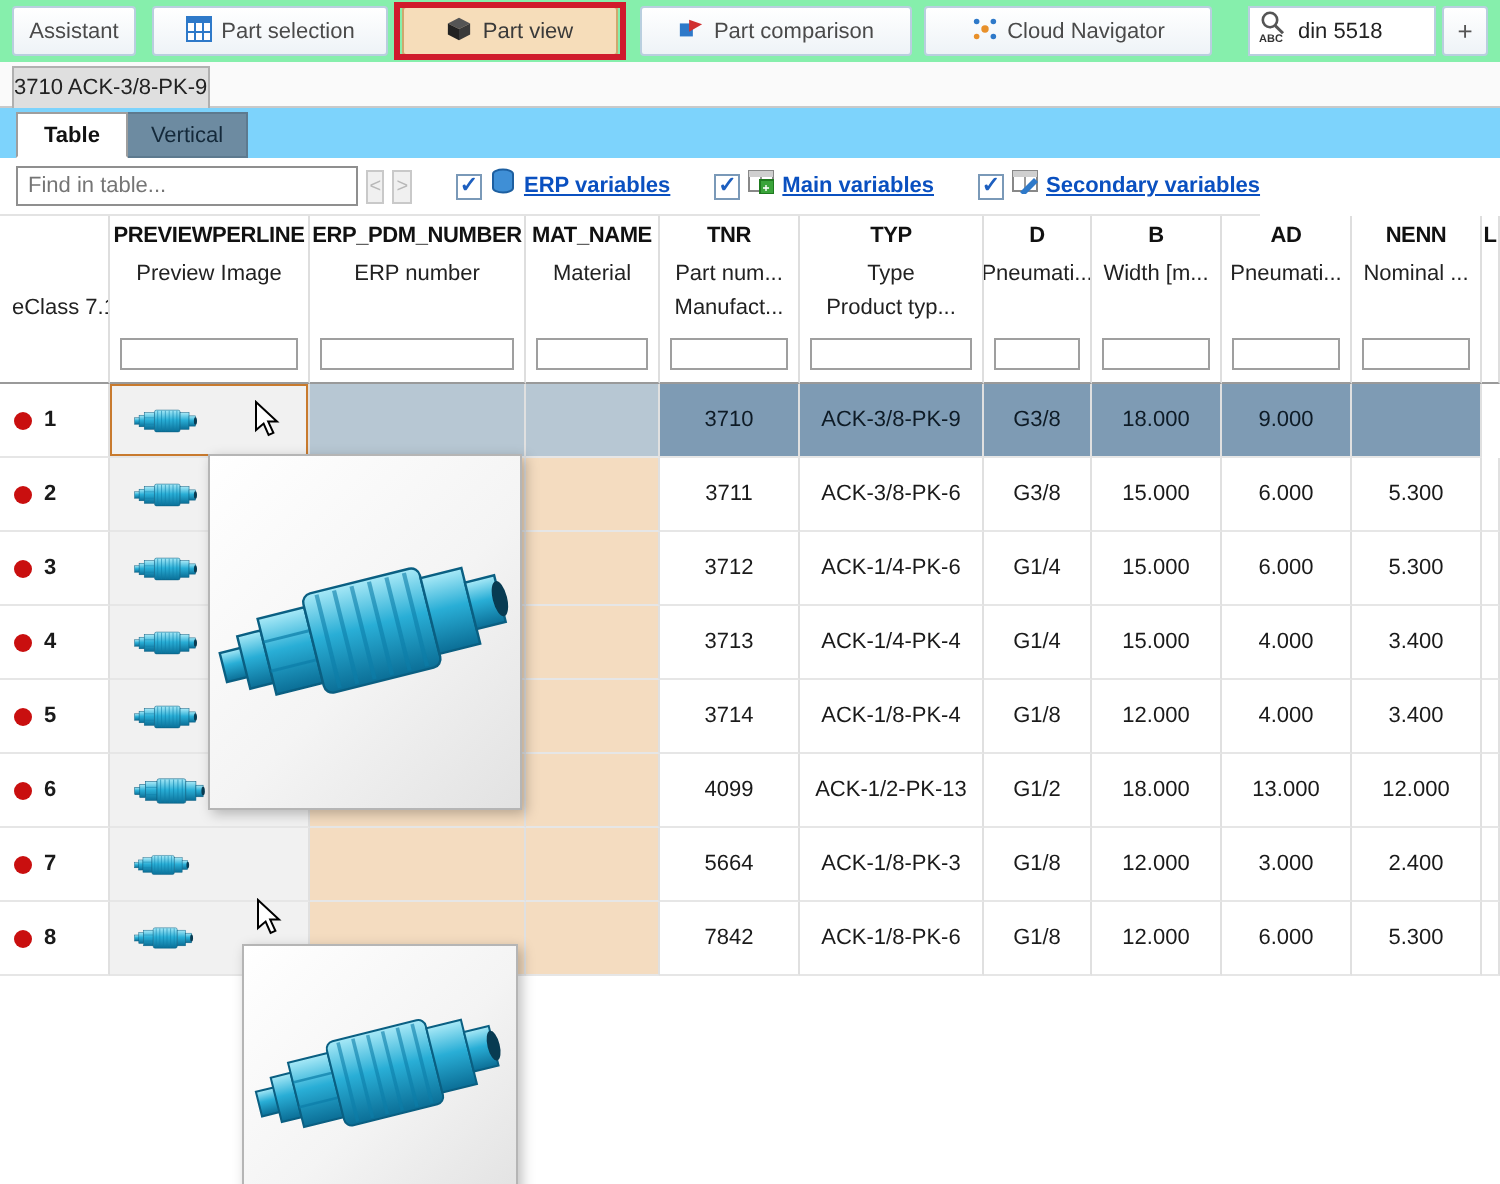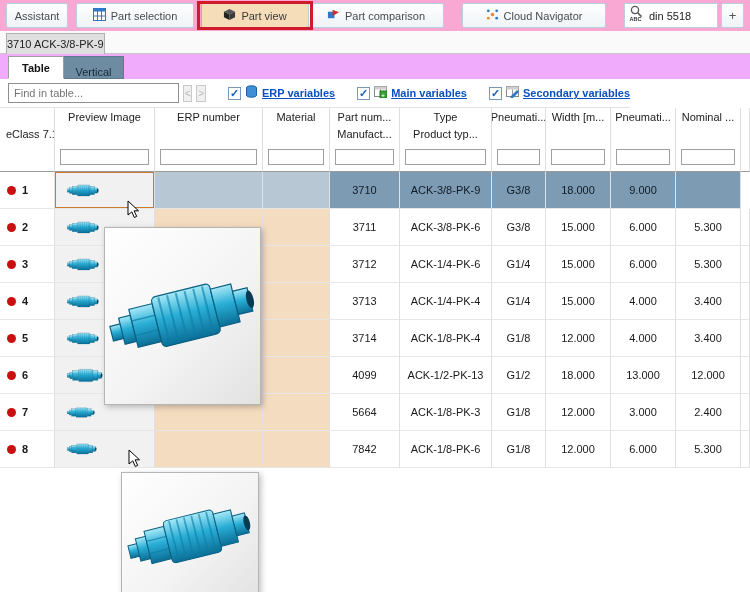--- a/index.html
+++ b/index.html
@@ -1,41 +1,41 @@
 <!DOCTYPE html>
 <html><head>
 <meta charset="utf-8">
 <style>
   html,body{margin:0;padding:0;background:#888;}
   .screen{position:relative;width:750px;height:592px;background:#ffffff;overflow:hidden;
           font-family:"Liberation Sans",sans-serif;-webkit-font-smoothing:antialiased;}
 
   
-  .toolbar{position:absolute;left:0;top:0;width:750px;height:31px;background:#f9a8d4;border-bottom:1px solid #d9d9d9;}
+  .toolbar{position:absolute;left:0;top:0;width:750px;height:31px;background:#86efac;border-bottom:1px solid #d9d9d9;}
   .tbtn{position:absolute;top:3px;height:25px;box-sizing:border-box;display:flex;align-items:center;justify-content:center;gap:5px;
         background:linear-gradient(#ffffff,#eef3f7);border:1px solid #b9cfdf;border-radius:2px;
         font-size:11px;color:#4a4a4a;cursor:pointer;}
   .tbtn.active{background:#f6ddba;border-color:#cfa86f;color:#3a3a3a;}
   .annotation-box{position:absolute;left:197px;top:1px;width:116px;height:29px;border:3px solid #d01b2c;box-sizing:border-box;z-index:60;pointer-events:none;}
   .searchbox{position:absolute;left:624px;top:3px;width:94px;height:25px;box-sizing:border-box;background:#fff;border:1px solid #b9cfdf;
              display:flex;align-items:center;gap:3px;padding:0 4px;}
   .searchbox input{border:none;outline:none;width:56px;font-size:11px;color:#222;font-family:"Liberation Sans",sans-serif;}
   .plusbtn{position:absolute;left:721px;top:3px;width:23px;height:25px;box-sizing:border-box;background:linear-gradient(#ffffff,#eef3f7);
            border:1px solid #b9cfdf;border-radius:2px;font-size:13px;color:#555;display:flex;align-items:center;justify-content:center;cursor:pointer;}
 
   
   .doc-tab-row{position:absolute;left:0;top:31px;width:750px;height:23px;background:#fafafa;border-bottom:1px solid #c9c9c9;box-sizing:border-box;}
   .doc-tab{position:absolute;left:6px;top:2px;height:21px;box-sizing:border-box;padding:0 0;background:#dfdfdf;
            border:1px solid #b0b0b0;border-bottom:none;display:flex;align-items:center;font-size:11px;color:#222;cursor:pointer;}
 
   
-  .view-tab-row{position:absolute;left:0;top:54px;width:750px;height:25px;background:#f0abfc;}
+  .view-tab-row{position:absolute;left:0;top:54px;width:750px;height:25px;background:#7dd3fc;}
   .vtab{position:absolute;top:2px;height:23px;box-sizing:border-box;display:flex;align-items:center;justify-content:center;font-size:11px;cursor:pointer;}
   .vtab.table{left:8px;width:56px;background:#fff;border:1px solid #9e9e9e;border-bottom-color:#fff;font-weight:bold;color:#111;z-index:2;}
-  .vtab.vertical{left:64px;width:60px;background:#6d8ba1;border:1px solid #5d7a8f;border-left:none;color:#14293a;align-items:flex-end;}
+  .vtab.vertical{left:64px;width:60px;background:#6d8ba1;border:1px solid #5d7a8f;border-left:none;color:#14293a;}
 
   
   .findbar{position:absolute;left:0;top:79px;width:630px;height:29px;background:#fff;display:flex;align-items:center;border-bottom:1px solid #e3e3e3;box-sizing:border-box;}
   .find-input{margin-left:8px;width:316px;height:18px;border:1px solid #8f8f8f;font-size:11px;padding:0 5px;color:#555;font-family:"Liberation Sans",sans-serif;}
   .navbtn{width:17px;height:17px;margin-left:4px;background:#f0f0f0;border:1px solid #c9c9c9;color:#b8b8b8;font-size:10px;
           display:flex;align-items:center;justify-content:center;cursor:pointer;box-sizing:border-box;}
   .vargroup{display:flex;align-items:center;gap:4px;margin-left:22px;cursor:pointer;}
   .cb{width:13px;height:13px;box-sizing:border-box;border:1px solid #7a99b8;background:#fff;color:#1d5fbf;font-size:11px;line-height:11px;
       text-align:center;font-weight:bold;}
   .varlink{font-size:11px;color:#0a50c0;text-decoration:underline;font-weight:bold;white-space:nowrap;}
@@ -125,21 +125,21 @@
     <div class="tbtn active" style="left:201px;width:108px;">
       <span>
         <svg width="13" height="13" viewBox="0 0 14 14">
             <polygon points="7,1 13,4 7,7 1,4" fill="#555"></polygon>
             <polygon points="1,4 7,7 7,13 1,10" fill="#222"></polygon>
             <polygon points="13,4 7,7 7,13 13,10" fill="#3a3a3a"></polygon>
           </svg>
       </span>
       <span>Part view</span>
     </div>
-    <div class="tbtn" style="left:308px;width:136px;">
+    <div class="tbtn" style="left:320px;width:136px;">
       <span>
         <svg width="13" height="13" viewBox="0 0 14 14">
             <rect x="1" y="4" width="7" height="7" fill="#2e79c9"></rect>
             <polygon points="6,2 13,4.5 6,8.5" fill="#d03030"></polygon>
           </svg>
       </span>
       <span>Part comparison</span>
     </div>
     <div class="tbtn" style="left:462px;width:144px;">
       <span>
@@ -227,20 +227,33 @@
             <line x1="6.5" y1="4.5" x2="6.5" y2="11.5" stroke="#999"></line>
             <path d="M4 12 L11 5 L13 7 L6 14 Z" fill="#2e79c9"></path>
           </svg>
       </span>
       <span class="varlink">Secondary variables</span>
     </div>
   </div>
 
   <div class="tablewrap">
 
+    <div class="trow">
+      <div class="hcell hcode"></div>
+      <div class="hcell hcode">PREVIEWPERLINE</div>
+      <div class="hcell hcode">ERP_PDM_NUMBER</div>
+      <div class="hcell hcode">MAT_NAME</div>
+      <div class="hcell hcode">TNR</div>
+      <div class="hcell hcode">TYP</div>
+      <div class="hcell hcode">D</div>
+      <div class="hcell hcode">B</div>
+      <div class="hcell hcode">AD</div>
+      <div class="hcell hcode">NENN</div>
+      <div class="hcell hcode">L</div>
+    </div>
 
     <div class="trow">
       <div class="hcell hdesc"></div>
       <div class="hcell hdesc">Preview Image</div>
       <div class="hcell hdesc">ERP number</div>
       <div class="hcell hdesc">Material</div>
       <div class="hcell hdesc">Part num...</div>
       <div class="hcell hdesc">Type</div>
       <div class="hcell hdesc">Pneumati...</div>
       <div class="hcell hdesc">Width [m...</div>

